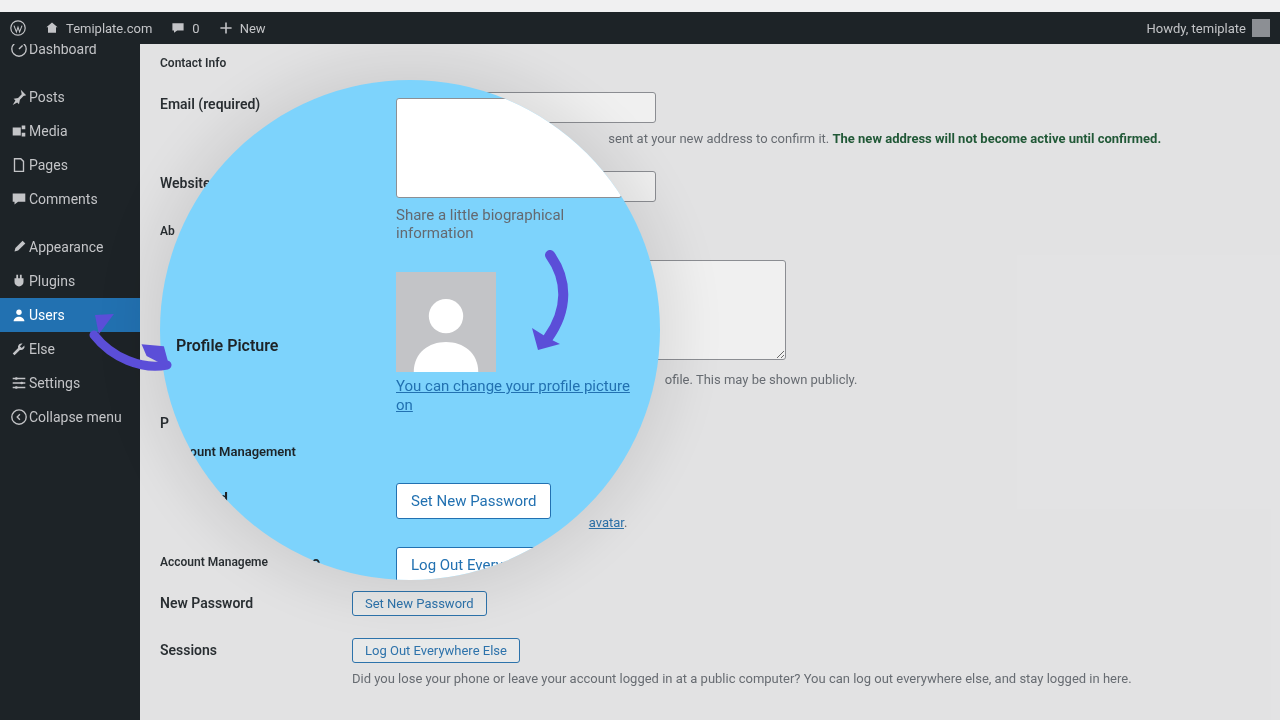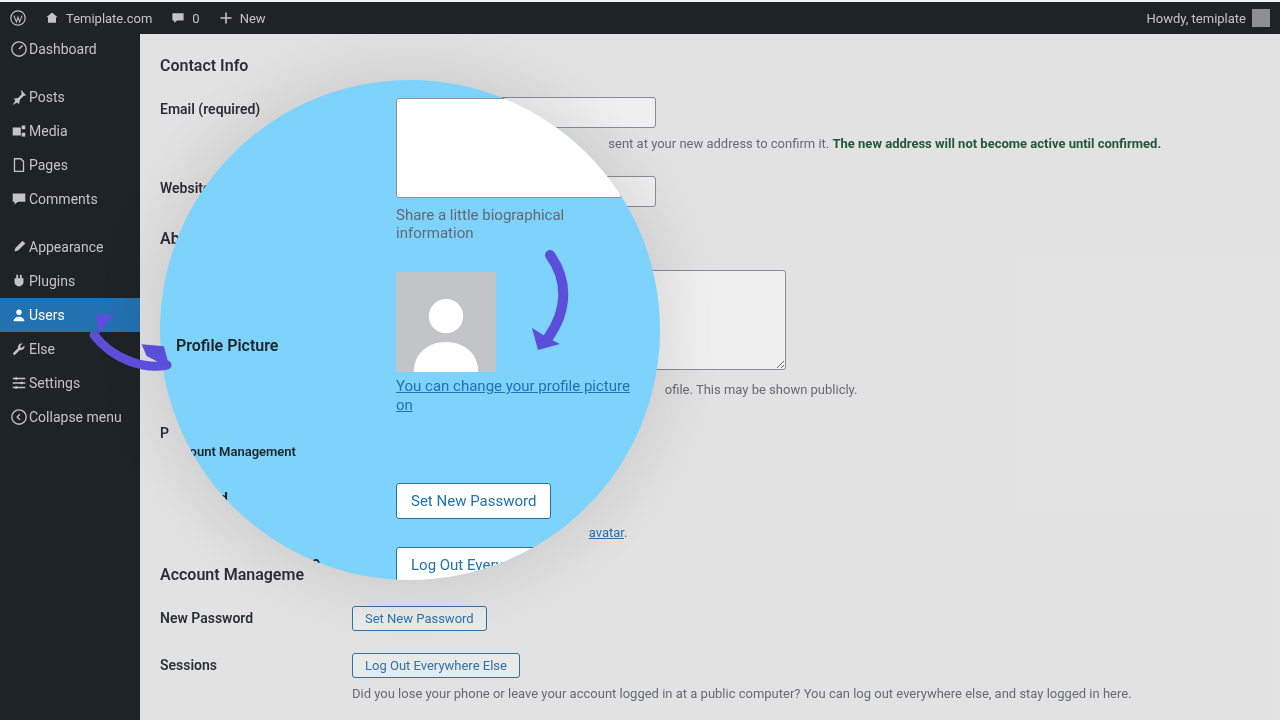--- a/index.html
+++ b/index.html
@@ -1,38 +1,38 @@
 <!DOCTYPE html>
 <html><head>
 <meta charset="utf-8">
 <style>
 * { margin: 0; padding: 0; box-sizing: border-box; font-family: -apple-system, BlinkMacSystemFont, "Segoe UI", Roboto, sans-serif; }
 body { background: #f0f0f1; color: #1d2327; overflow: hidden; width: 1280px; height: 720px; position: relative; }
 
 
-.admin-bar { position: absolute; top: 2px; left: 0; right: 0; height: 32px; background: #1d2327; color: #c3c4c7; display: flex; align-items: center; padding: 0 10px; font-size: 13px; z-index: 100; }
+.admin-bar { position: absolute; top: 12px; left: 0; right: 0; height: 32px; background: #1d2327; color: #c3c4c7; display: flex; align-items: center; padding: 0 10px; font-size: 13px; z-index: 100; }
 .admin-bar .left { display: flex; align-items: center; gap: 18px; }
 .admin-bar .right { margin-left: auto; display: flex; align-items: center; gap: 8px; }
 .admin-bar .item { display: flex; align-items: center; gap: 6px; cursor: pointer; }
 .admin-bar .icon { width: 16px; height: 16px; display: inline-flex; align-items: center; justify-content: center; }
 .admin-bar .avatar-sm { width: 18px; height: 18px; background: #8c8f94; }
 
 
 .sidebar { position: absolute; top: 32px; left: 0; width: 140px; bottom: 0; background: #1d2327; color: #c3c4c7; font-size: 14px; }
 .sidebar .menu-item { display: flex; align-items: center; gap: 1px; padding: 8px 10px; cursor: pointer; }
 .sidebar .menu-item.active { background: #2271b1; color: #fff; position: relative; }
 .sidebar .menu-item.active::after { content: ""; position: absolute; right: -8px; top: 50%; transform: translateY(-50%); border: 8px solid transparent; border-left-color: #2271b1; }
 .sidebar .submenu { background: #2c3338; }
 .sidebar .submenu .sub-item { padding: 6px 10px 6px 14px; font-size: 13px; color: #c3c4c7; cursor: pointer; }
 .sidebar .submenu .sub-item.current { color: #fff; font-weight: 600; }
 .sidebar .icon { width: 18px; height: 18px; display: inline-flex; align-items: center; justify-content: center; }
 
 
 .content { position: absolute; top: 32px; left: 140px; right: 0; bottom: 0; padding: 16px 20px; overflow: hidden; }
-.content h2 { font-size: 16px; font-weight: 600; margin: 8px 0 22px 0; }
+.content h2 { font-size: 12px; font-weight: 600; margin: 8px 0 22px 0; }
 .form-row { display: flex; align-items: flex-start; margin-bottom: 22px; }
 .form-row .label { width: 192px; font-size: 14px; font-weight: 600; padding-top: 4px; }
 .form-row .field { flex: 1; }
 .form-row input[type="text"], .form-row input[type="url"], .form-row textarea { width: 304px; padding: 2px 8px; border: 1px solid #8c8f94; border-radius: 3px; background: #fff; font-size: 14px; line-height: 1.8; }
 .form-row textarea { width: 434px; height: 100px; resize: both; }
 .form-row .desc { font-size: 13px; color: #646970; margin-top: 6px; line-height: 1.5; }
 .form-row .desc b { color: #14532d; font-weight: 700; }
 .form-row .desc a { color: #2271b1; text-decoration: underline; }
 .btn-secondary { display: inline-block; padding: 4px 12px; border: 1px solid #2271b1; color: #2271b1; background: #f6f7f7; border-radius: 3px; font-size: 13px; cursor: pointer; }
 .avatar-img { width: 96px; height: 96px; background: #c3c4c7; display: flex; align-items: flex-end; justify-content: center; }

